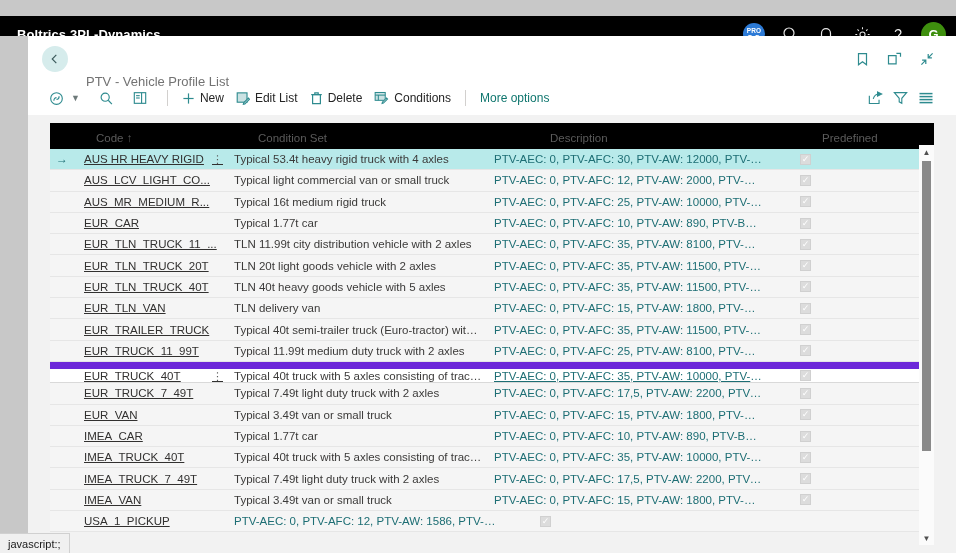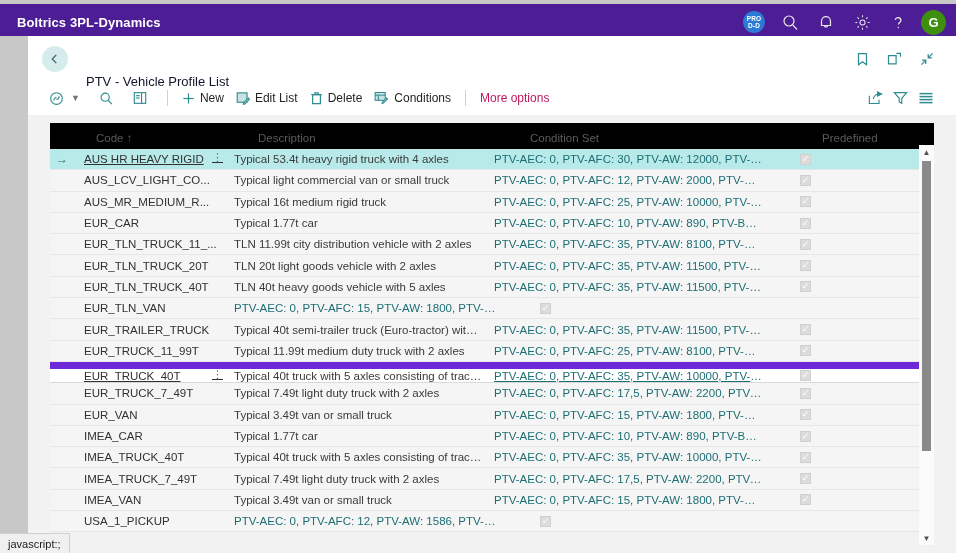--- a/index.html
+++ b/index.html
@@ -7,22 +7,22 @@
   body{
     width:956px;height:553px;overflow:hidden;
     font-family:"Liberation Sans", sans-serif;
     font-size:12px;color:#323130;
     background:#c8c8c8;
     position:relative;
   }
 
   
   .appbar{
-    position:absolute;left:0;top:4px;width:956px;height:36px;
-    background:#4c1d95;display:flex;align-items:center;
+    position:absolute;left:0;top:16px;width:956px;height:36px;
+    background:#000000;display:flex;align-items:center;
   }
   .app-title{
     color:#ffffff;font-size:13px;font-weight:bold;
     margin-left:17px;letter-spacing:.1px;
   }
   .appbar-right{
     margin-left:auto;display:flex;align-items:center;gap:0px;
     padding-right:10px;
   }
   .ab-icon{
@@ -58,21 +58,21 @@
   .page-header{
     height:46px;background:#ffffff;display:flex;align-items:center;
     padding:0 22px 0 14px;box-sizing:border-box;
   }
   .back-btn{
     width:26px;height:26px;border-radius:50%;background:#d6ecec;
     display:flex;align-items:center;justify-content:center;
     color:#3b5a5c;cursor:pointer;flex:0 0 auto;
   }
   .page-title{
-    margin-left:18px;font-size:13px;color:#0f172a;margin-top:44px;
+    margin-left:18px;font-size:13px;color:#737373;margin-top:44px;
   }
   .header-icons{margin-left:auto;display:flex;align-items:center;gap:18px;}
   .hdr-icon{color:#2e8b8f;cursor:pointer;display:flex;align-items:center;}
 
   
   .toolbar{
     height:33px;background:#ffffff;display:flex;align-items:center;
     padding:0 22px 0 14px;box-sizing:border-box;
     border-bottom:1px solid #ffffff;
   }
@@ -130,21 +130,21 @@
   .row.selected .cell-code,
   .row.hovered .cell-code{ text-decoration:underline; }
   .cell-desc{color:#3b3a39;}
   .cell-cond{color:#1d6e74;}
   .row.hovered .cell-cond{text-decoration:underline;}
   .arrow-ind{color:#1d6e74;font-size:12px;text-align:center;width:100%;}
   .dots{
     color:#5b5b5b;font-size:11px;letter-spacing:0;line-height:8px;
     width:10px;text-align:center;
   }
-  .code-wrap{display:flex;align-items:flex-start;width:100%;}
+  .code-wrap{display:flex;align-items:center;width:100%;text-decoration:underline;}
   .code-txt{flex:1;overflow:hidden;text-overflow:ellipsis;white-space:nowrap;}
   .chk{
     width:11px;height:11px;background:#dcdcdc;border:1px solid #d0d0d0;
     display:flex;align-items:center;justify-content:center;
     color:#ffffff;font-size:9px;line-height:9px;margin:0 auto;
     box-sizing:border-box;
   }
   .cell-pre{display:flex;justify-content:center;}
 
   
@@ -332,21 +332,21 @@
           <line x1="4.6" y1="4.4" x2="4.6" y2="10"></line>
           <path d="M9 11.8 l4.4-4.4 1.1 1.1 -4.4 4.4 -1.5 .4 z" fill="#fff"></path>
         </svg>
       </span>
       <span>Conditions</span>
     </div>
 
     <div class="tb-sep"></div>
 
     <div class="tb-item">
-      <span style="color:#be185d">More options</span>
+      <span style="color:#0f766e">More options</span>
     </div>
 
     <div class="tb-spacer"></div>
 
     <div class="tb-right">
       <span class="hdr-icon">
         <svg width="15" height="14" viewBox="0 0 16 15" fill="none" stroke="currentColor" stroke-width="1.2">
           <path d="M1.4 5.2 v8.2 h10.4 v-4"></path>
           <path d="M5.6 8.4 C6.6 4.4 9.4 3.2 12.4 3.2"></path>
           <path d="M10.2 1 L14.6 3.2 L10.2 5.4 z" fill="currentColor"></path>
@@ -367,22 +367,22 @@
       </span>
     </div>
   </div>
 
   <div class="list-wrap">
     <div class="grid">
 
       <div class="grid-head">
         <div class="cell col-arrow"></div>
         <div class="cell col-code">Code ↑</div>
+        <div class="cell col-cond">Condition Set</div>
         <div class="cell col-desc">Description</div>
-        <div class="cell col-cond">Condition Set</div>
         <div class="cell col-pre">Predefined</div>
       </div>
 
       <div class="rows" id="rows">
           <div class="row selected">
             <div class="cell col-arrow"><span class="arrow-ind">→</span></div>
             <div class="cell col-code cell-code">
               <div class="code-wrap">
                 <span class="code-txt">AUS HR HEAVY RIGID</span>
                 <span class="dots">⋮</span>
@@ -472,20 +472,21 @@
               <span class="chk">✓</span>
             </div>
           </div>
           <div class="row">
             <div class="cell col-arrow"></div>
             <div class="cell col-code cell-code">
               <div class="code-wrap">
                 <span class="code-txt">EUR_TLN_VAN</span>
               </div>
             </div>
+            <div class="cell col-desc cell-desc">TLN delivery van</div>
             <div class="cell col-cond cell-cond">PTV-AEC: 0, PTV-AFC: 15, PTV-AW: 1800, PTV-BFR: 0, PT...</div>
             <div class="cell col-pre cell-pre">
               <span class="chk">✓</span>
             </div>
           </div>
           <div class="row">
             <div class="cell col-arrow"></div>
             <div class="cell col-code cell-code">
               <div class="code-wrap">
                 <span class="code-txt">EUR_TRAILER_TRUCK</span>

